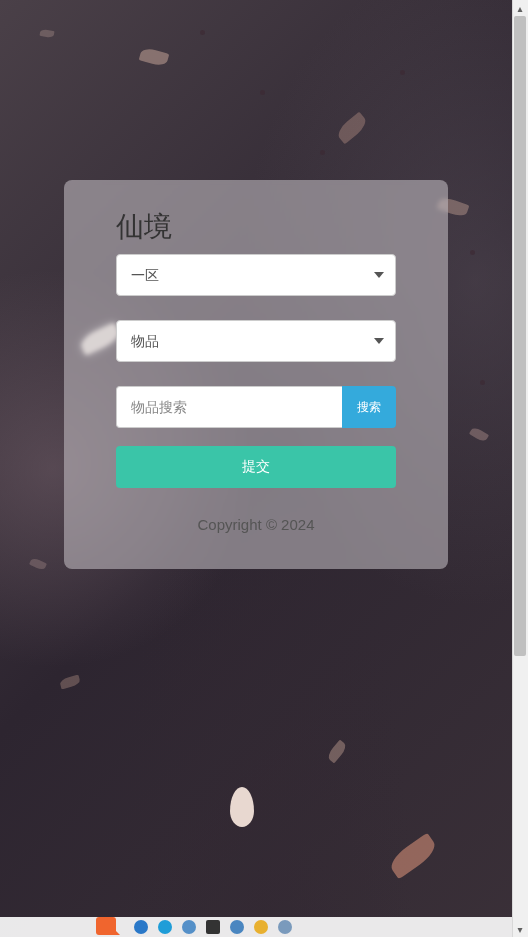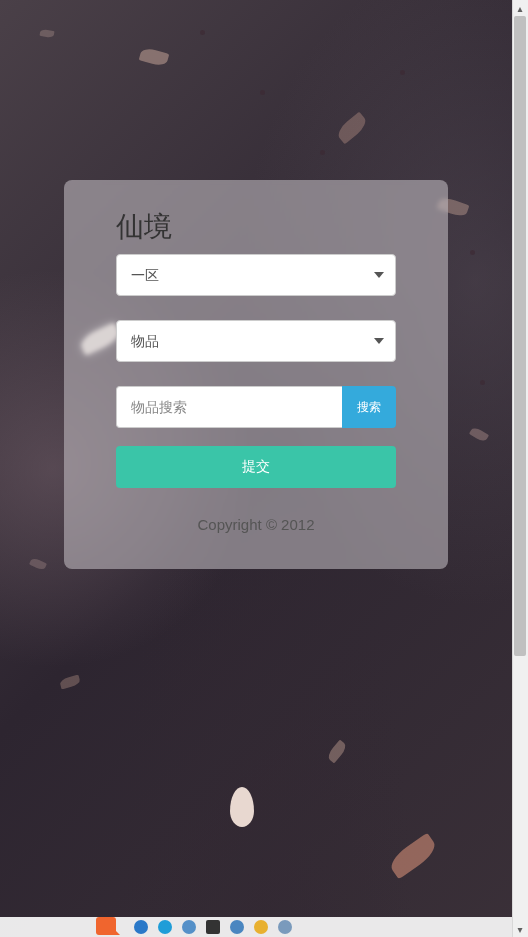--- a/index.html
+++ b/index.html
@@ -131,21 +131,21 @@
 
   <div class="search-row">
     <input class="input" type="text" placeholder="物品搜索" style="">
     <button class="search-btn">搜索</button>
   </div>
 
 
 
   <button class="submit-btn">提交</button>
 
-  <div class="copyright">Copyright © 2012</div>
+  <div class="copyright">Copyright © 2024</div>
 </div>
 
 <div class="scrollbar-track">
   <div class="scrollbar-up">▴</div>
   <div class="scrollbar-thumb"></div>
   <div class="scrollbar-down">▾</div>
 </div>
 
 <div class="bottom-strip">
   <span class="bs-orange"></span>

